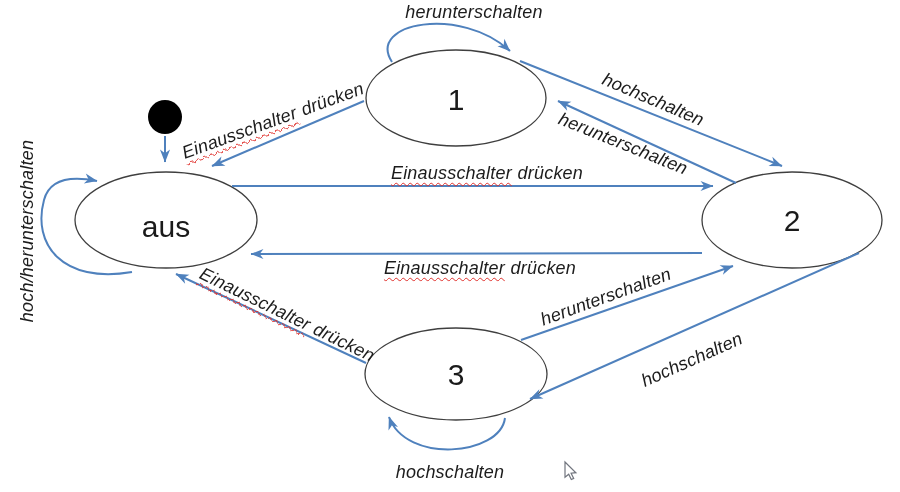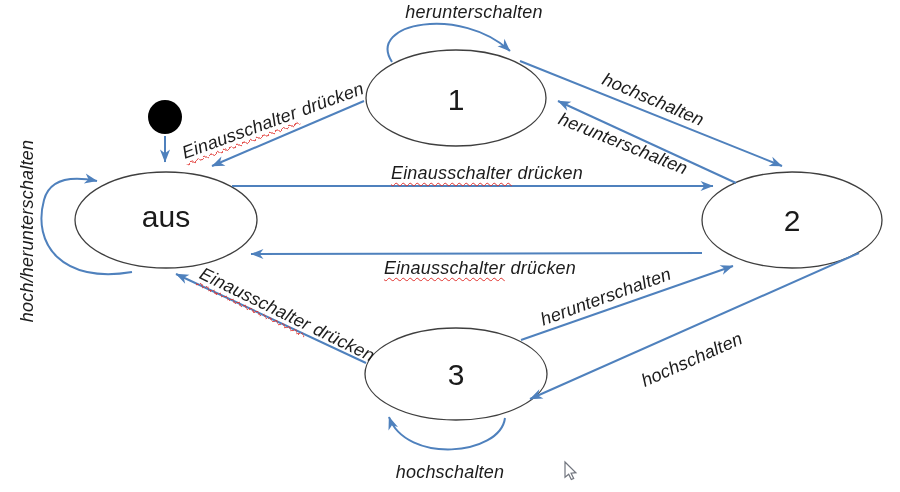--- a/index.html
+++ b/index.html
@@ -58,21 +58,21 @@
 
     <path d="M392 62 C366 22 462 6 510 51" stroke="#4f81bd" stroke-width="2" fill="none" marker-end="url(#arw)"></path>
     <path d="M505 418 C500 456 406 464 389 417" stroke="#4f81bd" stroke-width="2" fill="none" marker-end="url(#arw)"></path>
     <path d="M132 272 C62 284 32 244 44 200 C49 181 67 175 97 181" stroke="#4f81bd" stroke-width="2" fill="none" marker-end="url(#arw)"></path>
 
     <g transform="translate(565,462)">
       <path d="M0 0 L0 15.2 L3.7 12.2 L6.3 17.5 L8.7 16.4 L6.1 11.2 L10.9 10.7 Z" fill="#ffffff" stroke="#71757e" stroke-width="1.2"></path>
     </g>
   </svg>
 
-  <div class="state-label" style="left:166px;top:217px">aus</div>
+  <div class="state-label" style="left:166px;top:227px">aus</div>
   <div class="state-label" style="left:456px;top:100px">1</div>
   <div class="state-label" style="left:792px;top:221px">2</div>
   <div class="state-label" style="left:456px;top:375px">3</div>
 
   <div class="edge-label" style="left:474px;top:12px">herunterschalten</div>
 
   <div class="edge-label" style="left:273px;top:121px;transform:translate(-50%,-50%) rotate(-20deg)">
     <span class="misspelled">Einausschalter</span><span class="rest">drücken</span>
   </div>
 

